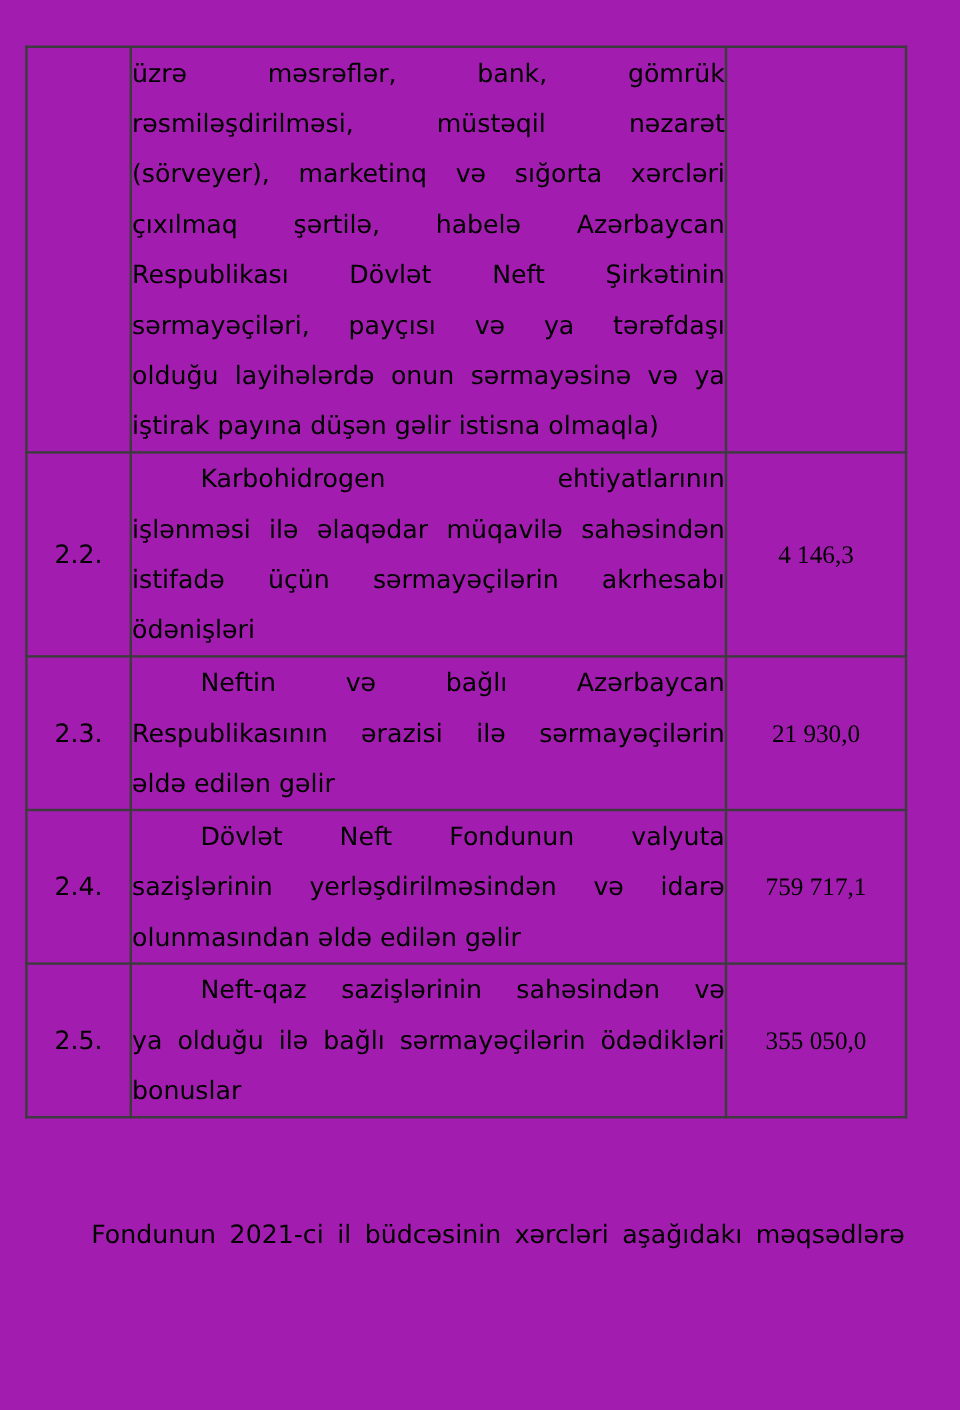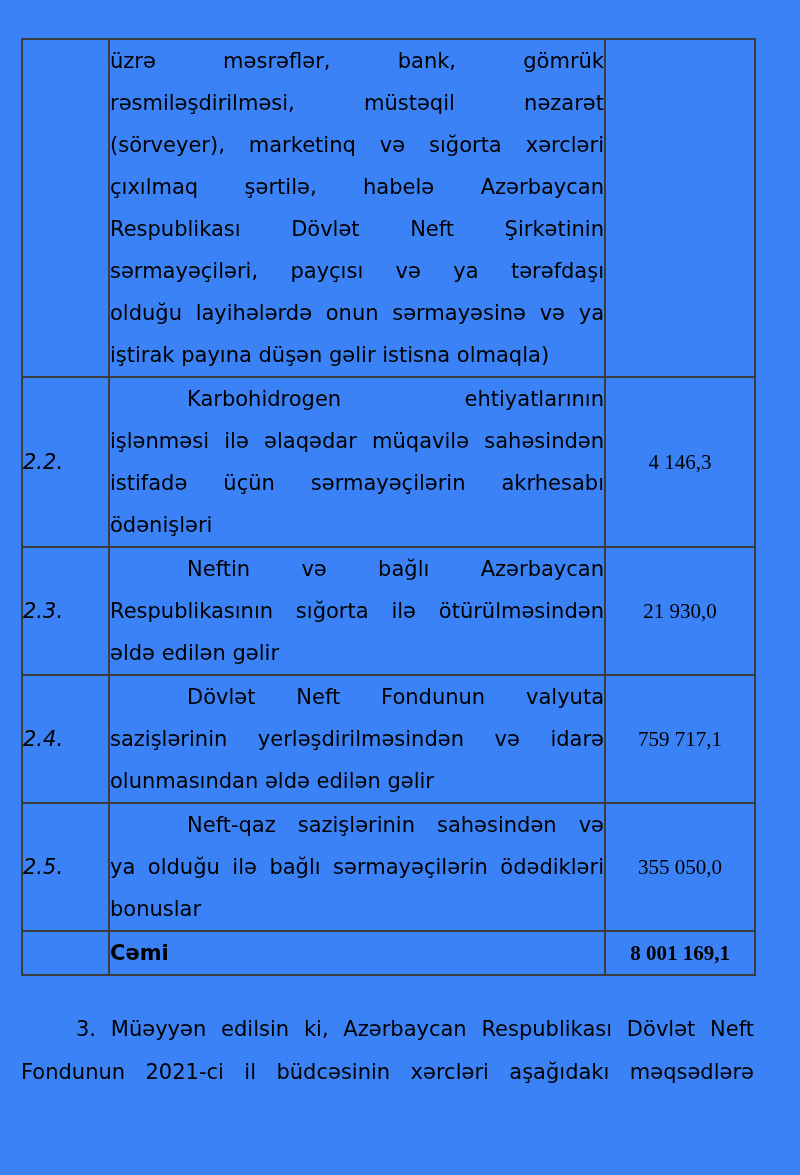--- a/index.html
+++ b/index.html
@@ -9,62 +9,60 @@
     width: 800px;
     height: 1175px;
     font-family: "DejaVu Sans", "Liberation Sans", sans-serif;
     color: #000000;
     overflow: hidden;
   }
   .page {
     position: relative;
     width: 800px;
     height: 1175px;
-    background: #3b82f6;
+    background: #a21caf;
   }
   .table-wrap {
     position: absolute;
     left: 21px;
     top: 38px;
   }
   table.budget {
     border-collapse: collapse;
     table-layout: fixed;
     width: 733px;
   }
   table.budget td {
     border: 2px solid #3c3c3c;
     vertical-align: middle;
     font-size: 21px;
     line-height: 42px;
     padding: 0;
     overflow: hidden;
   }
   td.num {
-    text-align: left;
-    font-style: italic;
+    text-align: center;
   }
   td.desc {
     padding: 0 9px;
   }
   td.val {
     text-align: center;
     white-space: nowrap;
     font-family: Liberation Serif, serif;
   }
   .jline {
     text-align: justify;
     text-align-last: justify;
   }
   .jline.jlast {
     text-align-last: left;
   }
   .indent .jline:first-child {
     text-indent: 57px;
-    padding-left: 20px;
   }
   tr.r-total td {
     height: 41px;
   }
   .total-label {
     font-weight: bold;
     text-align: left;
     padding: 0 9px 0 66px;
   }
   .total-val {
@@ -116,21 +114,21 @@
               <div class="jline">işlənməsi ilə əlaqədar müqavilə sahəsindən</div>
               <div class="jline">istifadə üçün sərmayəçilərin akrhesabı</div>
               <div class="jline jlast">ödənişləri</div>
             </td>
           <td class="val">4 146,3</td>
         </tr>
         <tr>
           <td class="num">2.3.</td>
           <td class="desc indent">
               <div class="jline">Neftin və bağlı Azərbaycan</div>
-              <div class="jline">Respublikasının sığorta ilə ötürülməsindən</div>
+              <div class="jline">Respublikasının ərazisi ilə sərmayəçilərin</div>
               <div class="jline jlast">əldə edilən gəlir</div>
             </td>
           <td class="val">21 930,0</td>
         </tr>
         <tr>
           <td class="num">2.4.</td>
           <td class="desc indent">
               <div class="jline">Dövlət Neft Fondunun valyuta</div>
               <div class="jline">sazişlərinin yerləşdirilməsindən və idarə</div>
               <div class="jline jlast">olunmasından əldə edilən gəlir</div>
@@ -139,27 +137,21 @@
         </tr>
         <tr>
           <td class="num">2.5.</td>
           <td class="desc indent">
               <div class="jline">Neft-qaz sazişlərinin sahəsindən və</div>
               <div class="jline">ya olduğu ilə bağlı sərmayəçilərin ödədikləri</div>
               <div class="jline jlast">bonuslar</div>
             </td>
           <td class="val">355 050,0</td>
         </tr>
-        <tr class="r-total">
-          <td class="num"></td>
-          <td class="total-label">Cəmi</td>
-          <td class="val total-val">8 001 169,1</td>
-        </tr>
       </tbody>
     </table>
   </div>
 
   <div class="para">
-      <div class="jline">3. Müəyyən edilsin ki, Azərbaycan Respublikası Dövlət Neft</div>
       <div class="jline">Fondunun 2021-ci il büdcəsinin xərcləri aşağıdakı məqsədlərə</div>
     </div>
 
 </div>
 
 </body></html>

